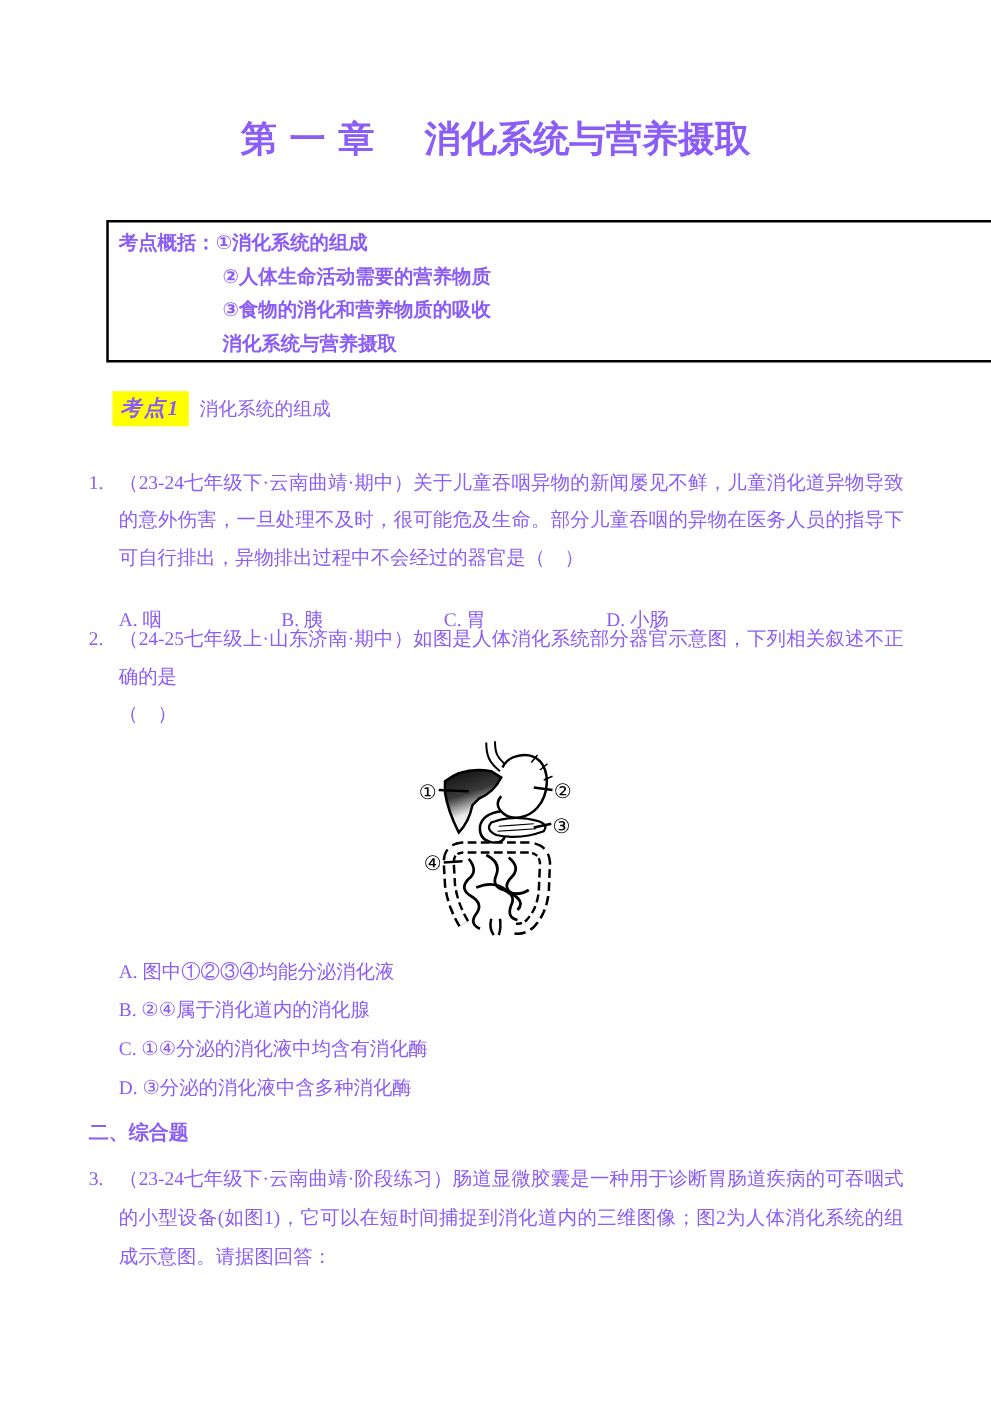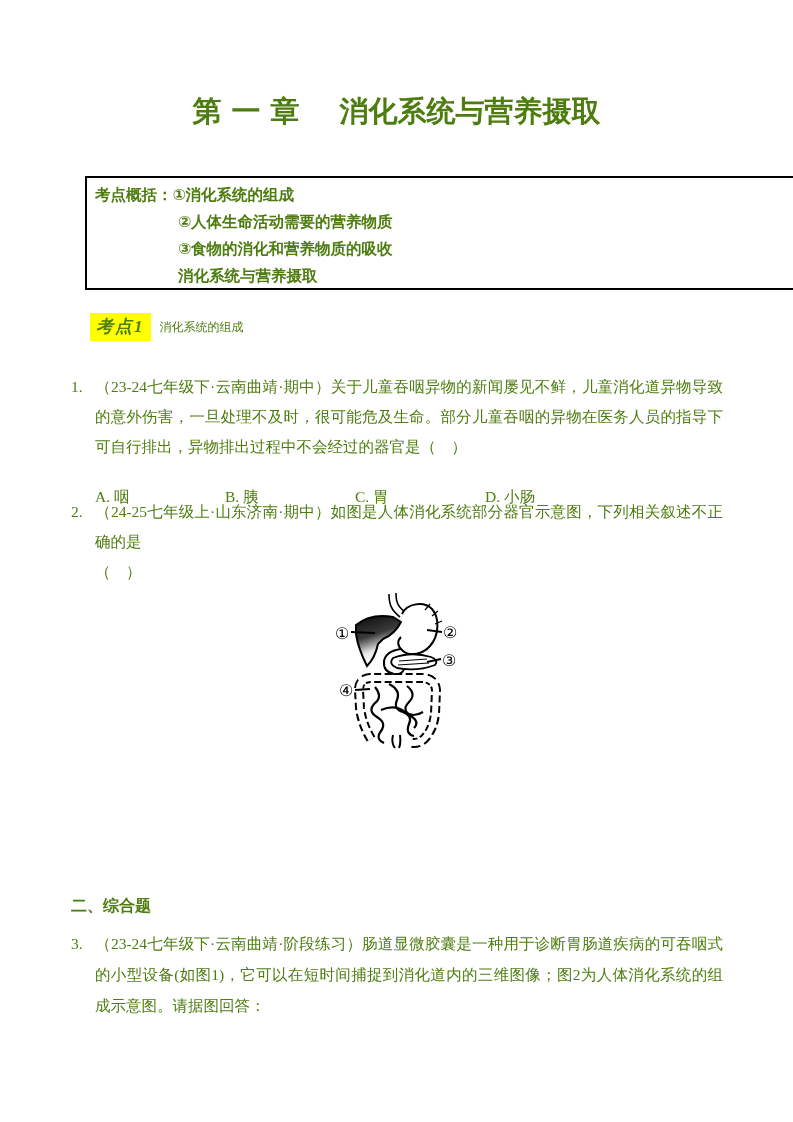--- a/index.html
+++ b/index.html
@@ -1,20 +1,20 @@
 <!DOCTYPE html>
 <html><head>
 <meta charset="utf-8">
 <style>
   html,body{margin:0;padding:0;background:#ffffff;}
   .page{
     position:relative;
     width:793px;height:1122px;
     background:#ffffff;
-    color:#4d7c0f;
+    color:#8b5cf6;
     font-family:"Liberation Serif","DejaVu Serif",serif;
     font-size:15.5px;
     overflow:hidden;
   }
   
   .doc-title{
     position:absolute;top:92px;left:0;right:0;
     margin:0;text-align:center;
     font-size:29px;font-weight:700;
     font-family:"Liberation Serif","DejaVu Serif",serif;
@@ -33,21 +33,21 @@
   }
   .summary-box .indent{margin-left:83px;}
   
   .topic-row{position:absolute;left:90px;top:313px;height:28px;display:flex;align-items:center;}
   .topic-badge{
     background:#ffff00;
     font-weight:700;font-style:italic;
     font-size:17px;letter-spacing:2px;
     padding:2px 6px 3px 6px;
   }
-  .topic-title{margin-left:9px;font-size:12px;}
+  .topic-title{margin-left:9px;font-size:15px;}
   
   .question{position:absolute;left:71px;width:652px;line-height:30px;}
   .q1{top:372px;}
   .q2{top:497px;}
   .q3{top:928px;line-height:31px;}
   .qtext{
     margin:0;
     padding-left:24px;text-indent:-24px;
     text-align:justify;
   }
@@ -145,20 +145,26 @@
         <line x1="96" y1="70" x2="110" y2="67" stroke="#000" stroke-width="2"></line>
         <line x1="24" y1="98" x2="39" y2="97" stroke="#000" stroke-width="2"></line>
 
         <text x="4" y="47" font-size="16" fill="#000">①</text>
         <text x="112" y="46" font-size="16" fill="#000">②</text>
         <text x="111" y="74" font-size="16" fill="#000">③</text>
         <text x="8" y="104" font-size="16" fill="#000">④</text>
       </svg>
     </div>
 
+    <div class="opt-col">
+      <div>A. 图中①②③④均能分泌消化液</div>
+      <div>B. ②④属于消化道内的消化腺</div>
+      <div>C. ①④分泌的消化液中均含有消化酶</div>
+      <div>D. ③分泌的消化液中含多种消化酶</div>
+    </div>
   </div>
 
   <h2 class="section-heading">二、综合题</h2>
 
   <div class="question q3">
     <p class="qtext"><span class="qnum">3.</span><span>（23-24七年级下·云南曲靖·阶段练习）肠道显微胶囊是一种用于诊断胃肠道疾病的可吞咽式的小型设备(如图1)，它可以在短时间捕捉到消化道内的三维图像；图2为人体消化系统的组成示意图。请据图回答：</span></p>
   </div>
 
 </div>
 

